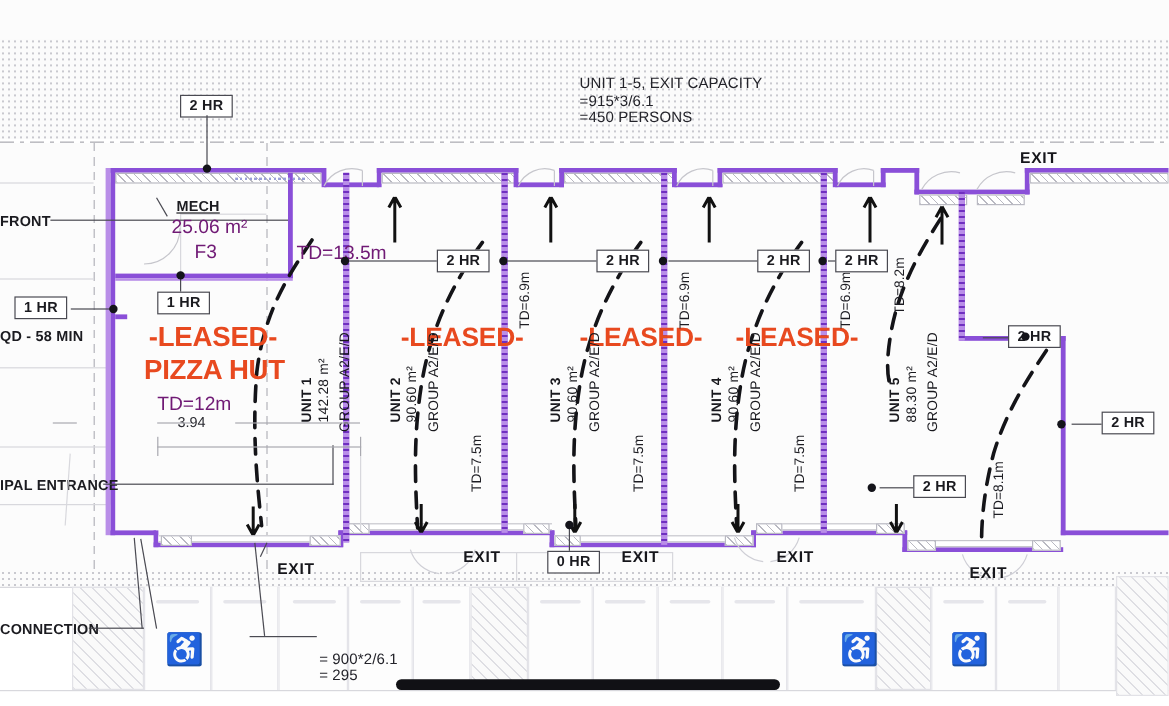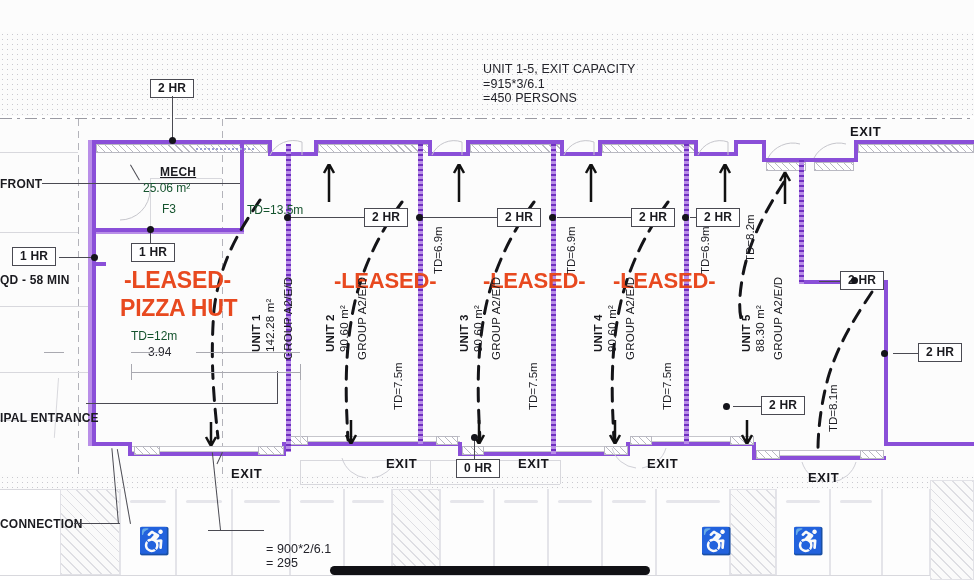--- a/index.html
+++ b/index.html
@@ -135,22 +135,22 @@
   .label {
     position: absolute;
     color: #1b1b20;
     font-size: 12px;
     font-weight: bold;
     white-space: nowrap;
     letter-spacing: .2px;
   }
   .plain {
     position: absolute;
-    color: #14532d;
-    font-size: 12px;
+    color: #701a75;
+    font-size: 16px;
     white-space: nowrap;
   }
   .exit-lbl {
     position: absolute;
     color: #16161b;
     font-size: 13px;
     font-weight: bold;
     letter-spacing: .6px;
   }
   .leased {
@@ -502,34 +502,34 @@
 
   <div class="note" style="left:483px;top:62px;">UNIT 1-5, EXIT CAPACITY</div>
   <div class="note" style="left:483px;top:77px;">=915*3/6.1</div>
   <div class="note" style="left:483px;top:91px;">=450 PERSONS</div>
 
   <div class="note" style="left:266px;top:542px;">= 900*2/6.1</div>
   <div class="note" style="left:266px;top:556px;">= 295</div>
 
   <div class="label" style="left:0;top:177px;">FRONT</div>
   <div class="label" style="left:0;top:273px;">QD - 58 MIN</div>
-  <div class="label" style="left:0;top:411px;">IPAL ENTRANCE</div>
+  <div class="label" style="left:0;top:397px;">IPAL ENTRANCE</div>
   <div class="label" style="left:0;top:517px;">CONNECTION</div>
 
   <div class="leader" style="left:42px;top:183px;width:198px;height:1px;"></div>
   <div class="leader" style="left:130px;top:165px;width:1px;height:18px;background:#4a4a52;transform:rotate(-30deg);transform-origin:top left;"></div>
   <div class="leader" style="left:86px;top:403px;width:192px;height:1px;"></div>
   <div class="leader" style="left:277px;top:371px;width:1px;height:33px;"></div>
   <div class="leader" style="left:74px;top:523px;width:46px;height:1px;"></div>
   <div class="leader" style="left:118px;top:448px;width:1px;height:76px;transform:rotate(-5deg);transform-origin:bottom left;"></div>
   <div class="leader" style="left:130px;top:448px;width:1px;height:76px;transform:rotate(-10deg);transform-origin:bottom left;"></div>
   <div class="leader" style="left:220px;top:452px;width:1px;height:78px;transform:rotate(-6deg);transform-origin:bottom left;"></div>
   <div class="leader" style="left:208px;top:530px;width:56px;height:1px;"></div>
 
-  <div class="label" style="left:160px;top:165px;text-decoration:underline;">MECH</div>
+  <div class="label" style="left:147px;top:165px;text-decoration:underline;">MECH</div>
   <div class="plain" style="left:143px;top:181px;">25.06 m²</div>
   <div class="plain" style="left:162px;top:202px;">F3</div>
 
   <div class="leased big" style="left:124px;top:267px;">-LEASED-</div>
   <div class="leased big" style="left:120px;top:295px;">PIZZA HUT</div>
   <div class="leased" style="left:334px;top:268px;">-LEASED-</div>
   <div class="leased" style="left:483px;top:268px;">-LEASED-</div>
   <div class="leased" style="left:613px;top:268px;">-LEASED-</div>
 
   <div class="vstack b" style="left:262px;top:340px;">UNIT 1</div>

